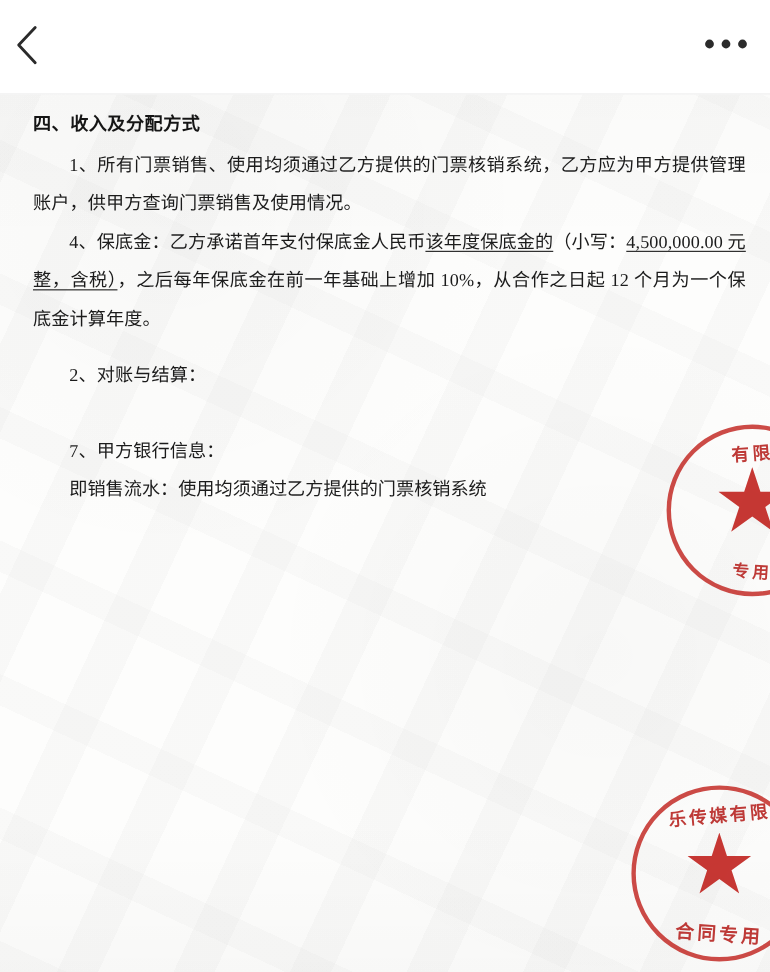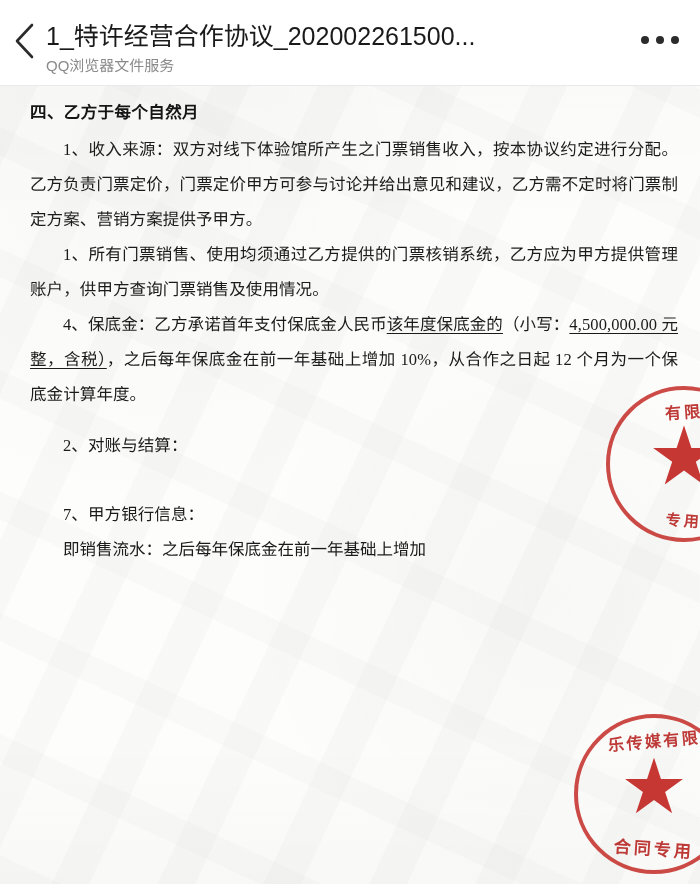--- a/index.html
+++ b/index.html
@@ -227,24 +227,20 @@
 <div class="app-header">
 
   <div class="back-btn">
     <span>
       <svg width="22" height="36" viewBox="0 0 22 36" aria-hidden="true">
         <path d="M19 2 L4 18 L19 34" fill="none" stroke="#2b2b2b" stroke-width="2.6" stroke-linecap="round" stroke-linejoin="round"></path>
       </svg>
     </span>
   </div>
 
-  <div class="title-block">
-    <div class="doc-title">1_特许经营合作协议_202002261500...</div>
-    <div class="doc-subtitle">QQ浏览器文件服务</div>
-  </div>
 
   <div class="more-btn">
     <span style="display:flex;gap:7px;align-items:center;">
       <i></i>
         <i></i>
         <i></i>
     </span>
   </div>
 </div>
 
@@ -261,41 +257,40 @@
 
   <div class="seal" id="seal-bottom">
     <div class="seal-ring"></div>
     <div class="seal-arc-top">乐传媒有限</div>
     <div class="seal-star">★</div>
     <div class="seal-arc-bottom">合同专用</div>
   </div>
 
   <div class="doc-body">
 
-    <div class="sec-heading">四、乙方于每个自然月</div>
-
-    <p class="para indent">1、收入来源：双方对线下体验馆所产生之门票销售收入，按本协议约定进行分配。乙方负责门票定价，门票定价甲方可参与讨论并给出意见和建议，乙方需不定时将门票制定方案、营销方案提供予甲方。</p>
+    <div class="sec-heading">四、收入及分配方式</div>
+
 
     <p class="para indent">1、所有门票销售、使用均须通过乙方提供的门票核销系统，乙方应为甲方提供管理账户，供甲方查询门票销售及使用情况。</p>
 
     <p class="para indent">
       <span>4、保底金：乙方承诺首年支付保底金人民币</span><span class="u">该年度保底金的</span><span>（小写：</span><span class="u">4,500,000.00 元整，含税）</span><span>，之后每年保底金在前一年基础上增加 10%，从合作之日起 12 个月为一个保底金计算年度。</span>
     </p>
 
     <div class="gap-sm"></div>
 
     <p class="para indent">2、对账与结算：</p>
 
 
 
     <div class="gap-md"></div>
 
     <p class="para indent">7、甲方银行信息：</p>
 
     <div class="bank-block">
-      <div><span>即销售流水：</span><span>之后每年保底金在前一年基础上增加</span></div>
+      <div><span>即销售流水：</span><span>使用均须通过乙方提供的门票核销系统</span></div>
 
       <div></div>
 
     </div>
 
   </div>
 </div>
 
 </body></html>

